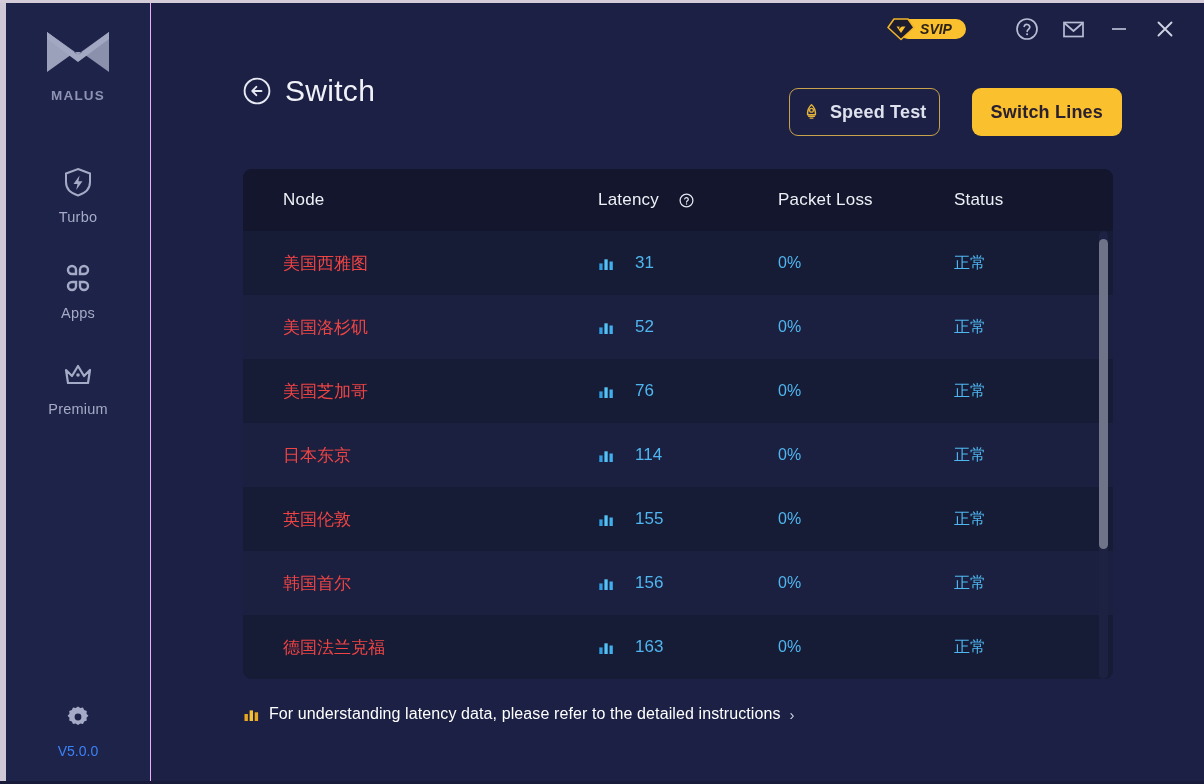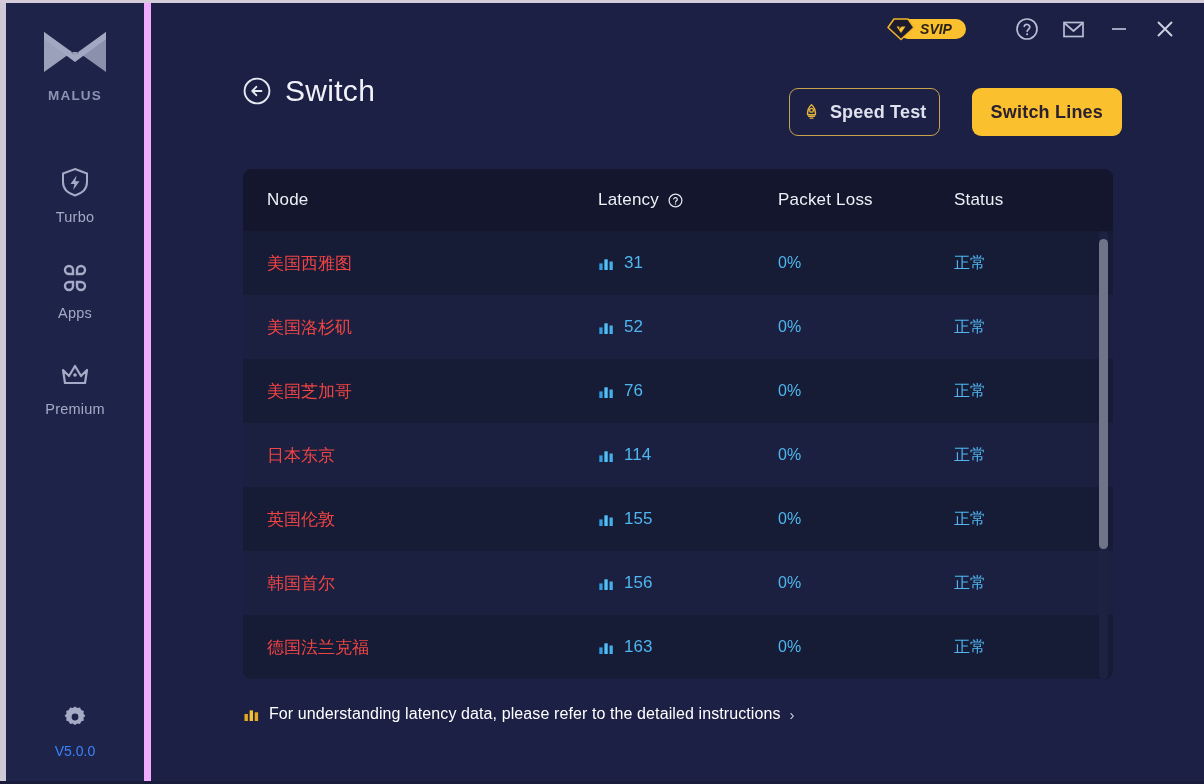--- a/index.html
+++ b/index.html
@@ -27,21 +27,21 @@
   .frame-bottom {
     position: absolute; left: 0; bottom: 0; width: 1204px; height: 3px;
     background: #181c3a;
   }
 
   
   .sidebar {
     position: absolute; left: 6px; top: 3px;
     width: 145px; height: 778px;
     background: #1e2349;
-    border-right: 7px solid #f0abfc;
+    border-right: 1px solid #f0abfc;
     display: flex; flex-direction: column; align-items: center;
   }
   .brand {
     margin-top: 26px;
     display: flex; flex-direction: column; align-items: center;
     width: 100%;
   }
   .brand-logo { width: 66px; height: 46px; }
   .brand-name {
     margin-top: 13px;
@@ -141,22 +141,22 @@
   }
   .tbody {
     height: 448px; position: relative; overflow: hidden;
   }
   .row {
     height: 64px; display: flex; align-items: center;
     background: #1b2040;
     cursor: pointer;
   }
   .row:nth-child(odd) { background: #161b36; }
-  .c-node  { width: 355px; padding-left: 24px; }
-  .c-lat   { width: 180px; display: flex; align-items: center; gap: 9px; }
+  .c-node  { width: 355px; padding-left: 40px; }
+  .c-lat   { width: 180px; display: flex; align-items: center; gap: 20px; }
   .c-loss  { width: 176px; }
   .c-stat  { width: 159px; }
   .th {
     font-size: 17px; color: #eef0f7; letter-spacing: .2px;
   }
   .node-name { font-size: 17px; color: #ef4444; }
   .lat-val  { font-size: 17px; color: #4fb6ef; }
   .loss-val { font-size: 16px; color: #4fb6ef; }
   .stat-val { font-size: 16px; color: #4fb6ef; }
 

